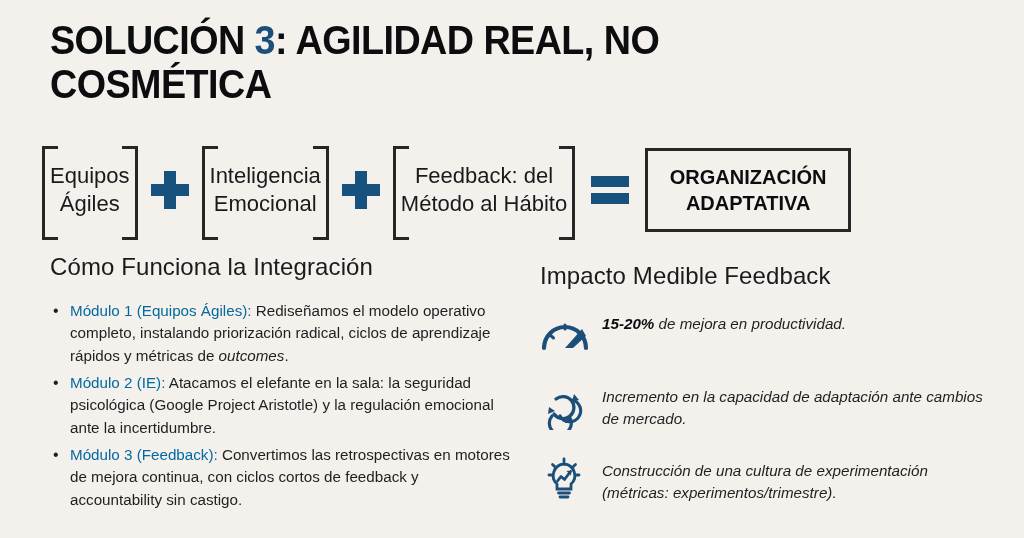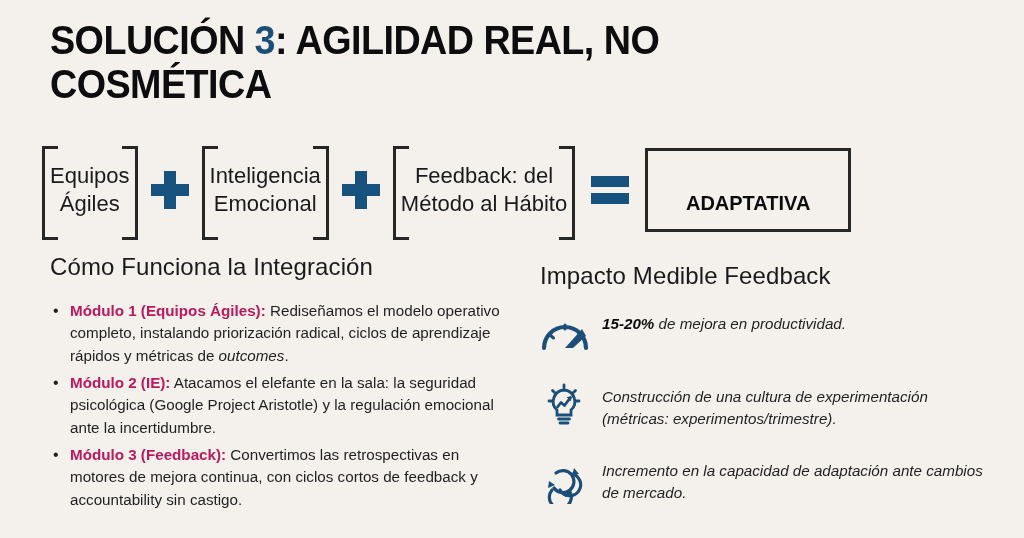--- a/index.html
+++ b/index.html
@@ -93,21 +93,21 @@
     font-size:15.2px;
     line-height:1.47;
     color:#1f1f22;
     margin-bottom:5px;
   }
   ul.bullets li::before {
     content:"\2022";
     position:absolute; left:3px; top:-1px;
     font-size:16px; color:#1f1f22;
   }
-  ul.bullets li b { font-weight:700; color:#be185d; }
+  ul.bullets li b { font-weight:400; color:#0369a1; }
   ul.bullets li i { }
 
   
   .impact-item {
     display:flex; align-items:flex-start;
     margin-bottom:25px;
     font-style:italic;
   }
   .impact-icon {
     flex:0 0 auto; width:62px; height:48px;
@@ -155,21 +155,21 @@
       <div class="bterm">
         <span>Feedback: del</span><br>
         <span>Método al Hábito</span>
       </div>
     </div>
 
     <div class="op-eq"></div>
 
     <div class="resultbox">
       <div class="rtext">
-        <br>
+        <span>ORGANIZACIÓN</span><br>
         <span>ADAPTATIVA</span>
       </div>
     </div>
   </div>
 
   <div class="col-left">
     <div class="col-head">Cómo Funciona la Integración</div>
     <ul class="bullets">
       <li>
         <b>Módulo 1 (Equipos Ágiles):</b><span> Rediseñamos el modelo operativo completo, instalando priorización radical, ciclos de aprendizaje rápidos y métricas de </span><i>outcomes</i><span>.</span>
@@ -190,20 +190,38 @@
       <div class="impact-icon">
         <svg class="ic" width="50" height="40" viewBox="0 0 50 40" aria-hidden="true">
           <path d="M4 34 A21 21 0 0 1 46 34" fill="none" stroke="#1b4e78" stroke-width="4.2" stroke-linecap="round"></path>
           <path d="M25 34 L42 15 L46 22 L33 34 Z" fill="#1b4e78"></path>
           <path d="M10 21 L13.5 24" stroke="#1b4e78" stroke-width="3" stroke-linecap="round"></path>
           <path d="M25 11 L25 15" stroke="#1b4e78" stroke-width="3" stroke-linecap="round"></path>
         </svg>
       </div>
       <div class="impact-text">
         <b>15-20%</b><span> de mejora en productividad.</span>
+      </div>
+    </div>
+
+    <div class="impact-item">
+      <div class="impact-icon">
+        <svg class="ic" width="48" height="46" viewBox="0 0 48 46" aria-hidden="true">
+          <g fill="none" stroke="#1b4e78" stroke-width="3.2" stroke-linecap="round">
+            <path d="M16 15 A11 11 0 1 1 14 30"></path>
+            <path d="M32 16 A11 11 0 1 1 20 32"></path>
+            <path d="M12 32 A11 11 0 1 0 30 34"></path>
+          </g>
+          <path d="M34 10 l5 6 -7 2 z" fill="#1b4e78"></path>
+          <path d="M8 30 l1 -7 6 4 z" fill="#1b4e78"></path>
+          <path d="M32 38 l-7 1 3 -6 z" fill="#1b4e78"></path>
+        </svg>
+      </div>
+      <div class="impact-text">
+        <span>Incremento en la capacidad de adaptación ante cambios de mercado.</span>
       </div>
     </div>
 
     <div class="impact-item">
       <div class="impact-icon">
         <svg class="ic" width="48" height="48" viewBox="0 0 48 48" aria-hidden="true">
           <g stroke="#1b4e78" stroke-width="2.8" stroke-linecap="round" fill="none">
             <path d="M24 7 A11.5 11.5 0 0 1 31 27 L31 32 L17 32 L17 27 A11.5 11.5 0 0 1 24 7 Z"></path>
             <path d="M18.5 36 L29.5 36"></path>
             <path d="M20 40 L28 40"></path>
@@ -215,32 +233,14 @@
           </g>
           <path d="M17.5 24 L21 19.5 L24.5 22.5 L30.5 14.5" fill="none" stroke="#1b4e78" stroke-width="2.8" stroke-linecap="round" stroke-linejoin="round"></path>
           <path d="M26.5 14 L31.5 13.5 L31 18.5 Z" fill="#1b4e78"></path>
         </svg>
       </div>
       <div class="impact-text">
         <span>Construcción de una cultura de experimentación (métricas: experimentos/trimestre).</span>
       </div>
     </div>
 
-    <div class="impact-item">
-      <div class="impact-icon">
-        <svg class="ic" width="48" height="46" viewBox="0 0 48 46" aria-hidden="true">
-          <g fill="none" stroke="#1b4e78" stroke-width="3.2" stroke-linecap="round">
-            <path d="M16 15 A11 11 0 1 1 14 30"></path>
-            <path d="M32 16 A11 11 0 1 1 20 32"></path>
-            <path d="M12 32 A11 11 0 1 0 30 34"></path>
-          </g>
-          <path d="M34 10 l5 6 -7 2 z" fill="#1b4e78"></path>
-          <path d="M8 30 l1 -7 6 4 z" fill="#1b4e78"></path>
-          <path d="M32 38 l-7 1 3 -6 z" fill="#1b4e78"></path>
-        </svg>
-      </div>
-      <div class="impact-text">
-        <span>Incremento en la capacidad de adaptación ante cambios de mercado.</span>
-      </div>
-    </div>
-
   </div>
 </div>
 
 </body></html>

